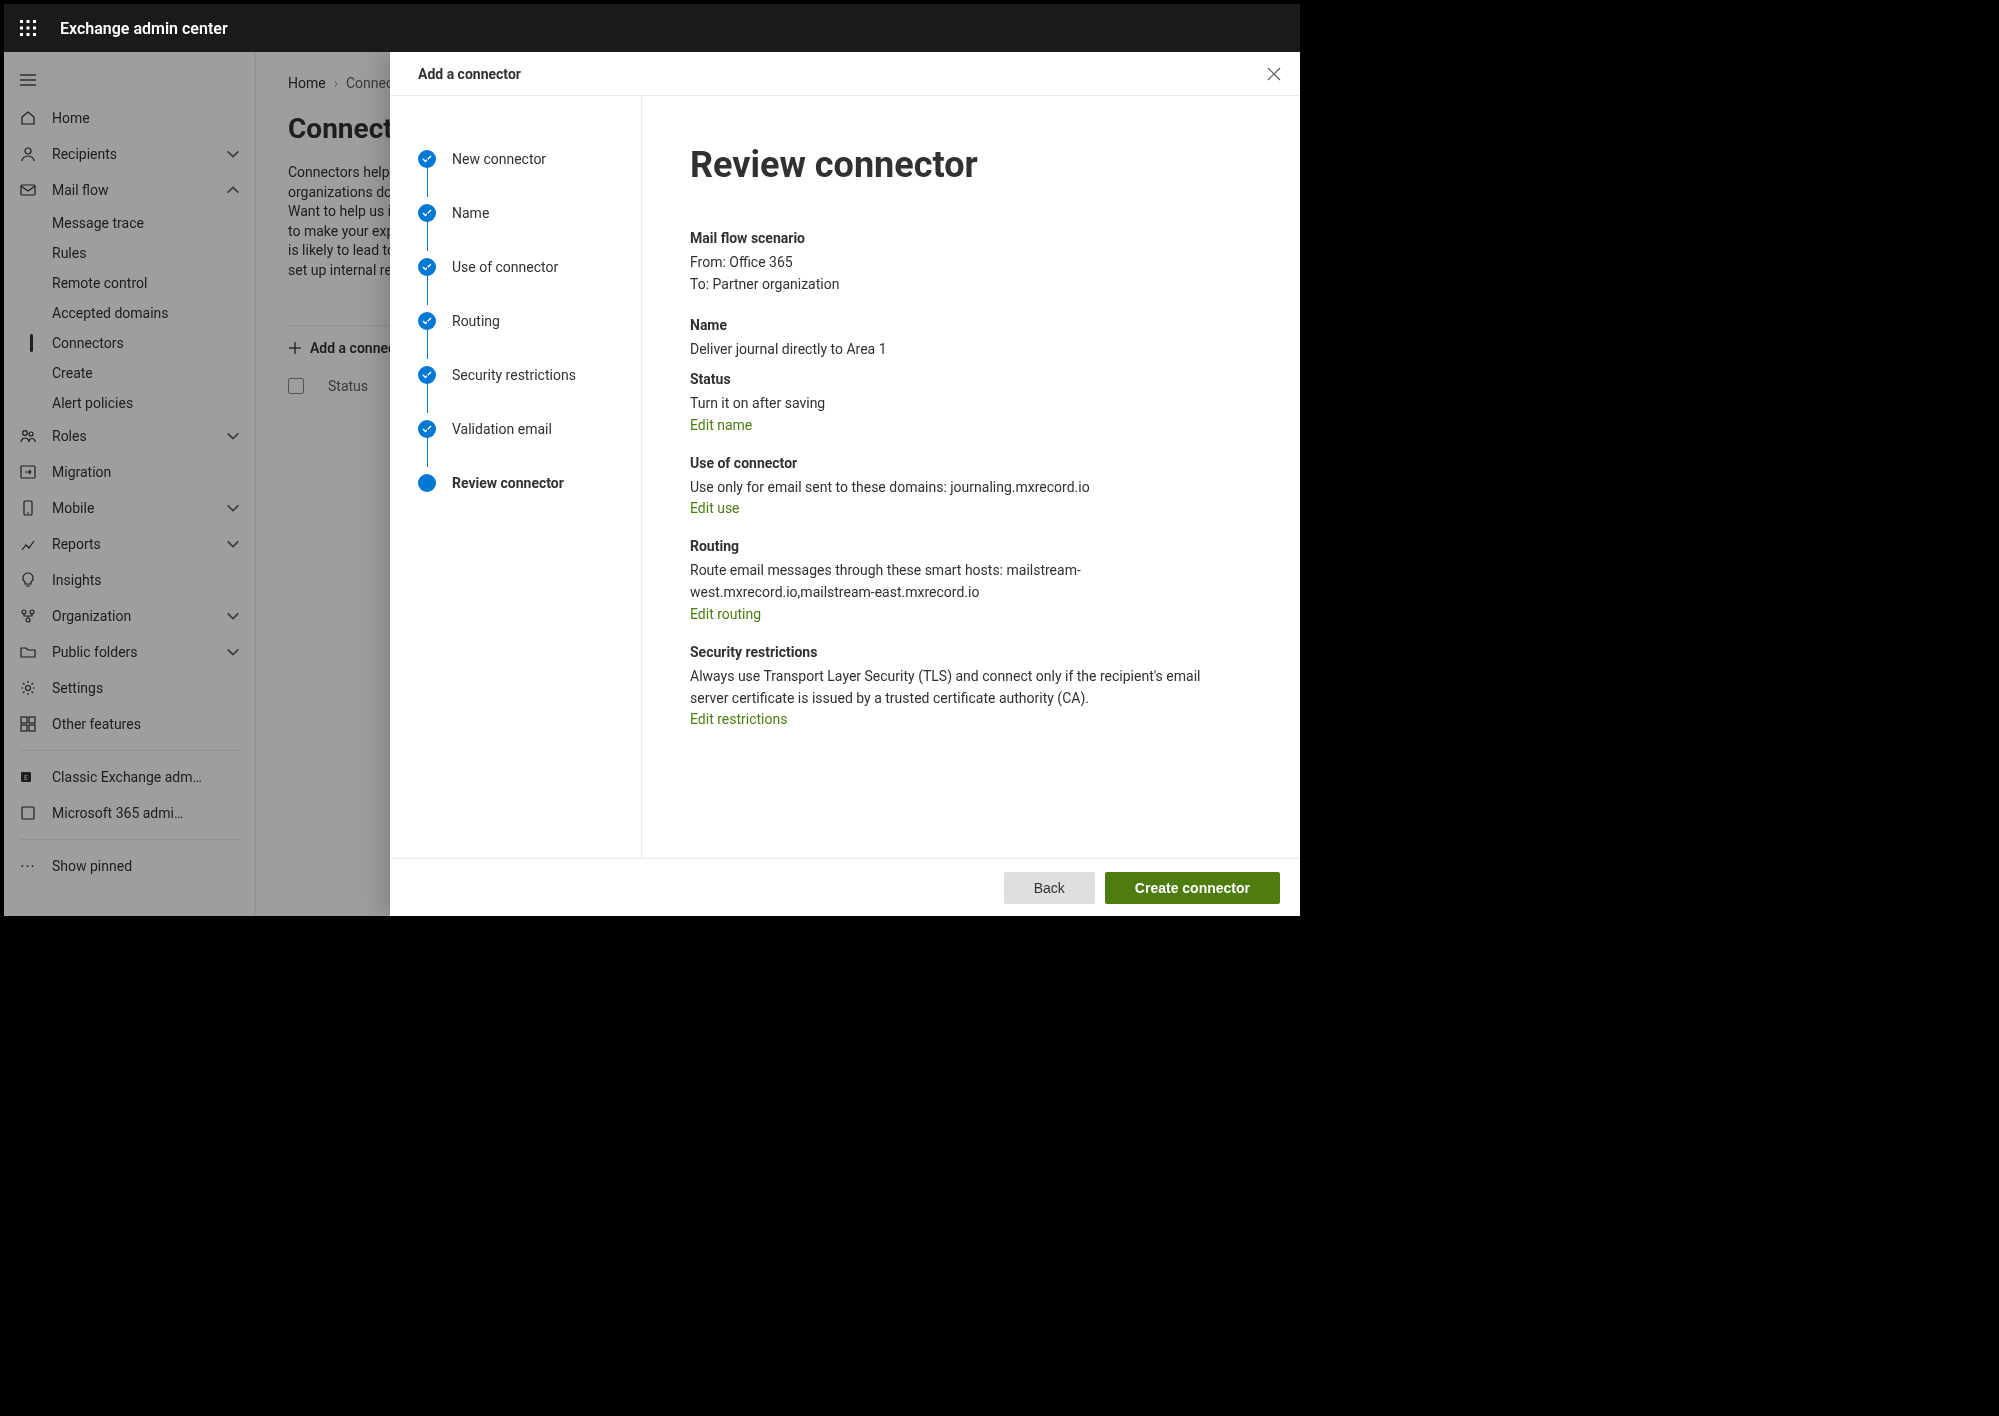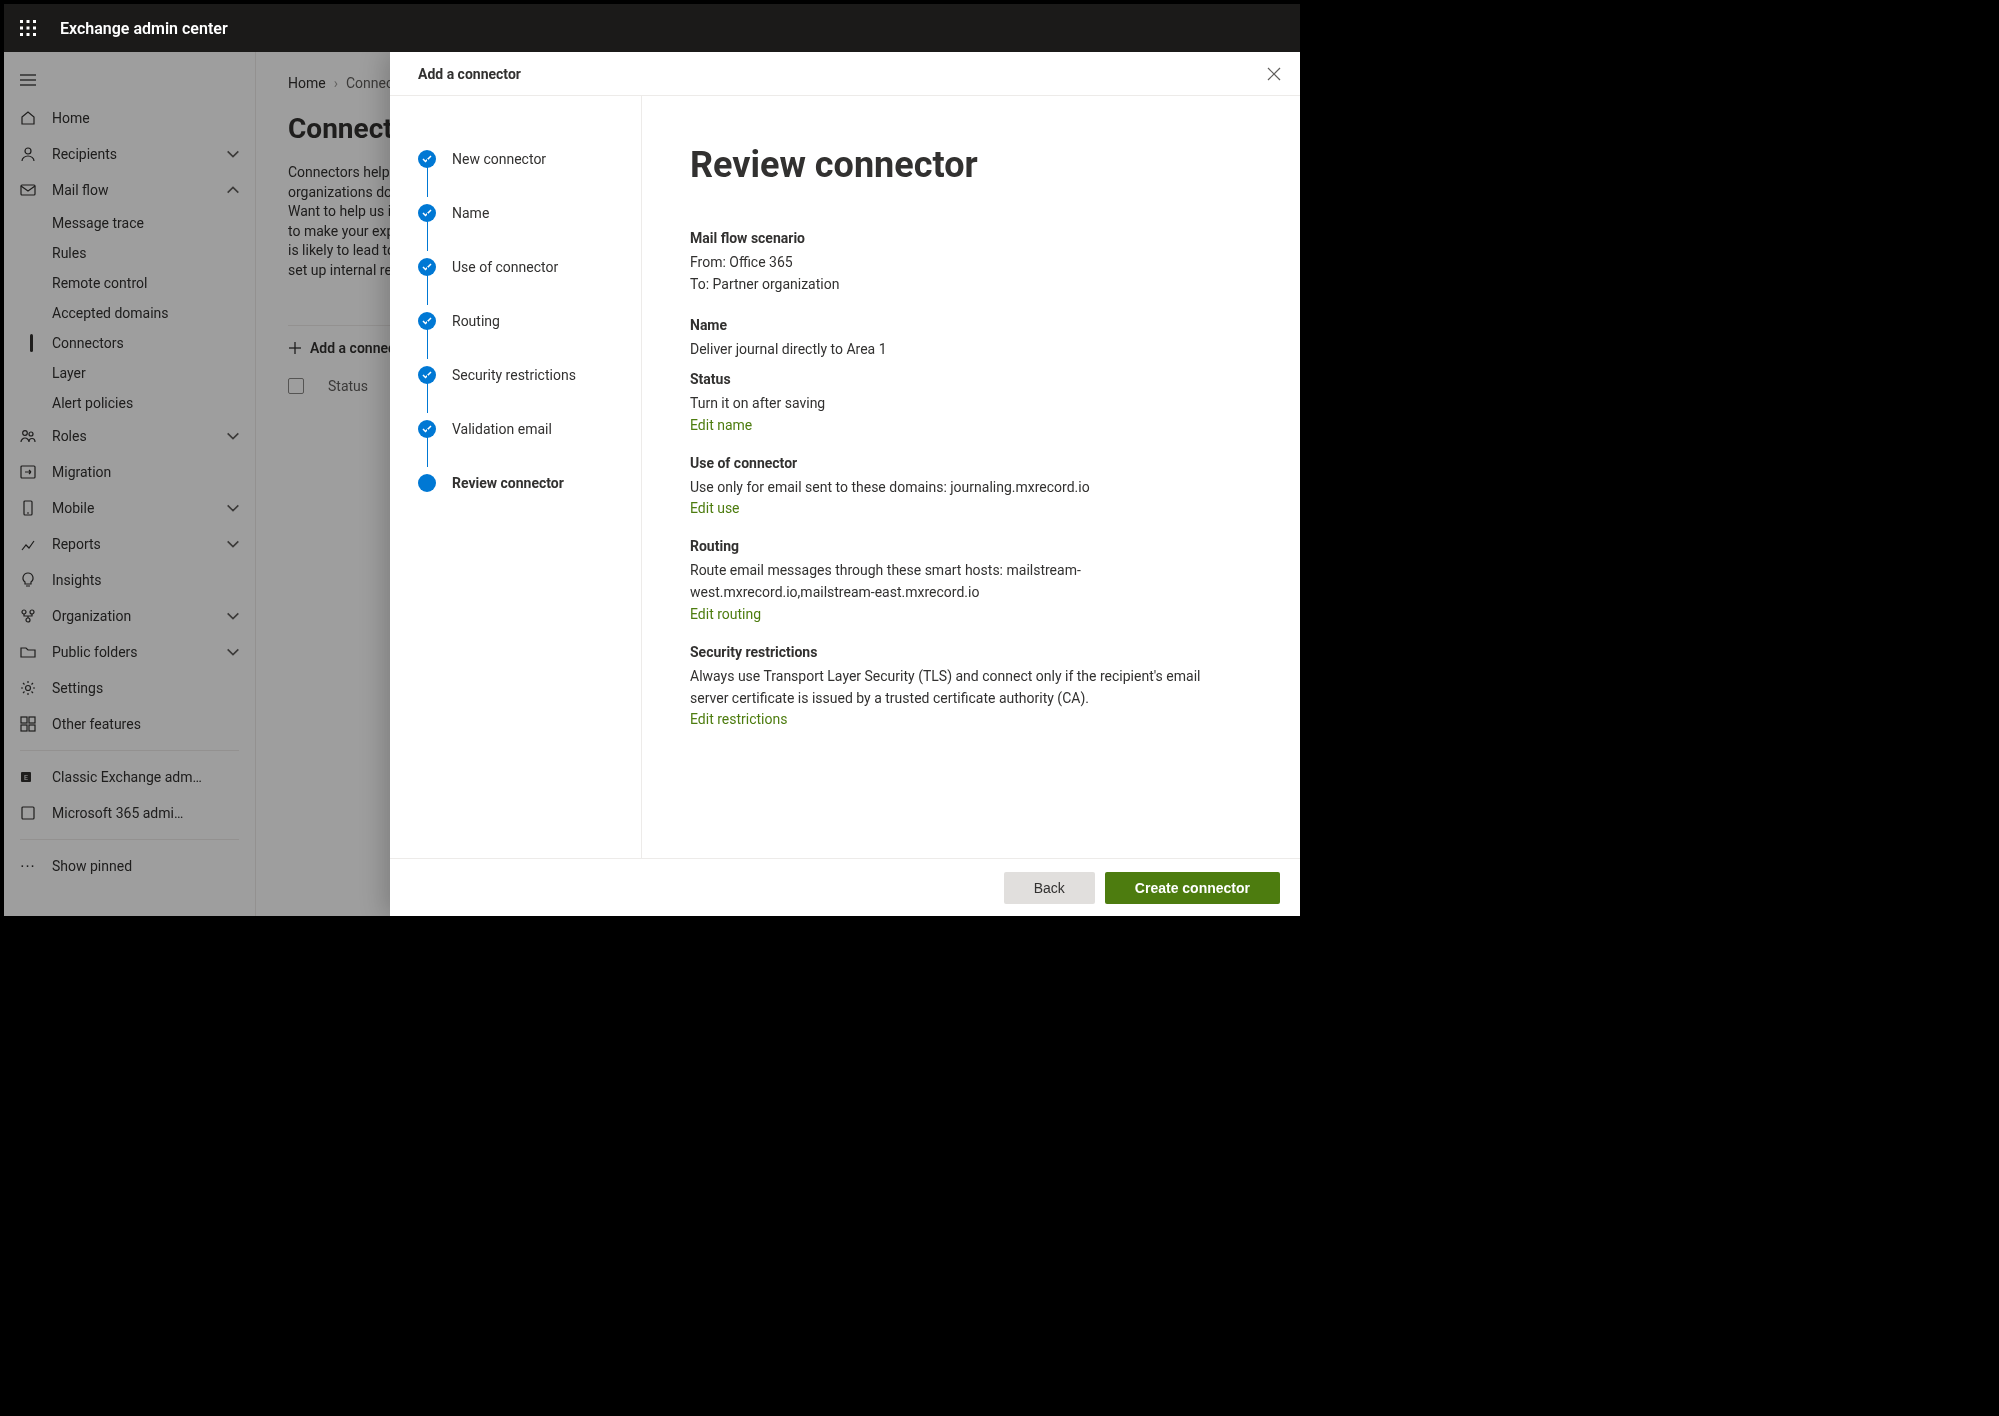--- a/index.html
+++ b/index.html
@@ -172,21 +172,21 @@
       <div class="sub-item">
           <span>Remote control</span>
         </div>
       <div class="sub-item">
           <span>Accepted domains</span>
         </div>
       <div class="sub-item active">
           <span>Connectors</span>
         </div>
       <div class="sub-item">
-          <span>Layer</span>
+          <span>Create</span>
         </div>
       <div class="sub-item">
           <span>Alert policies</span>
         </div>
 
       <div class="nav-item">
         <span class="nav-icon">
             <svg viewBox="0 0 16 16" fill="none" stroke="currentColor" stroke-width="1.2">
               <circle cx="5" cy="5" r="2.3"></circle>
               <circle cx="11" cy="6" r="2"></circle>

